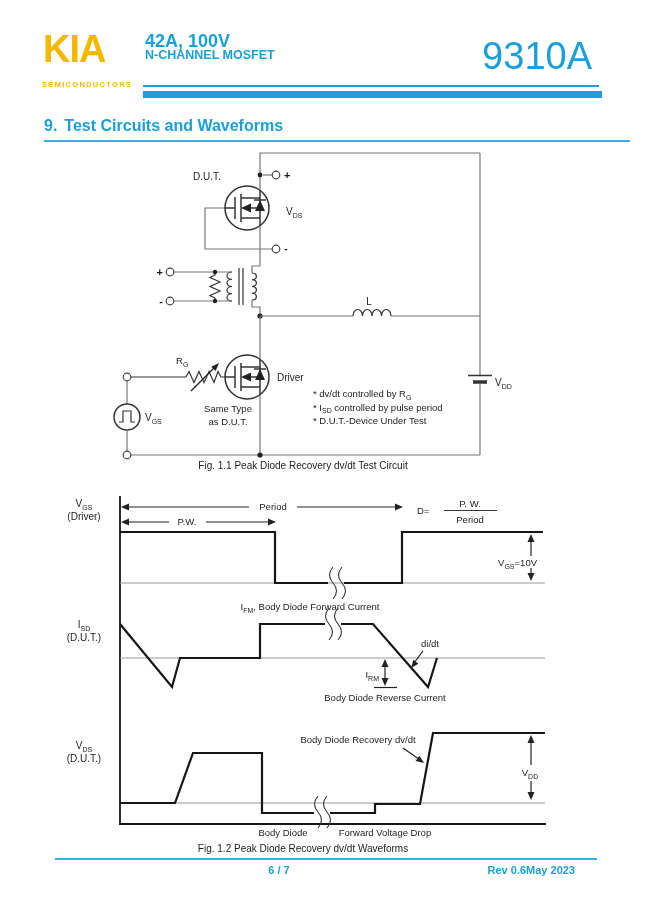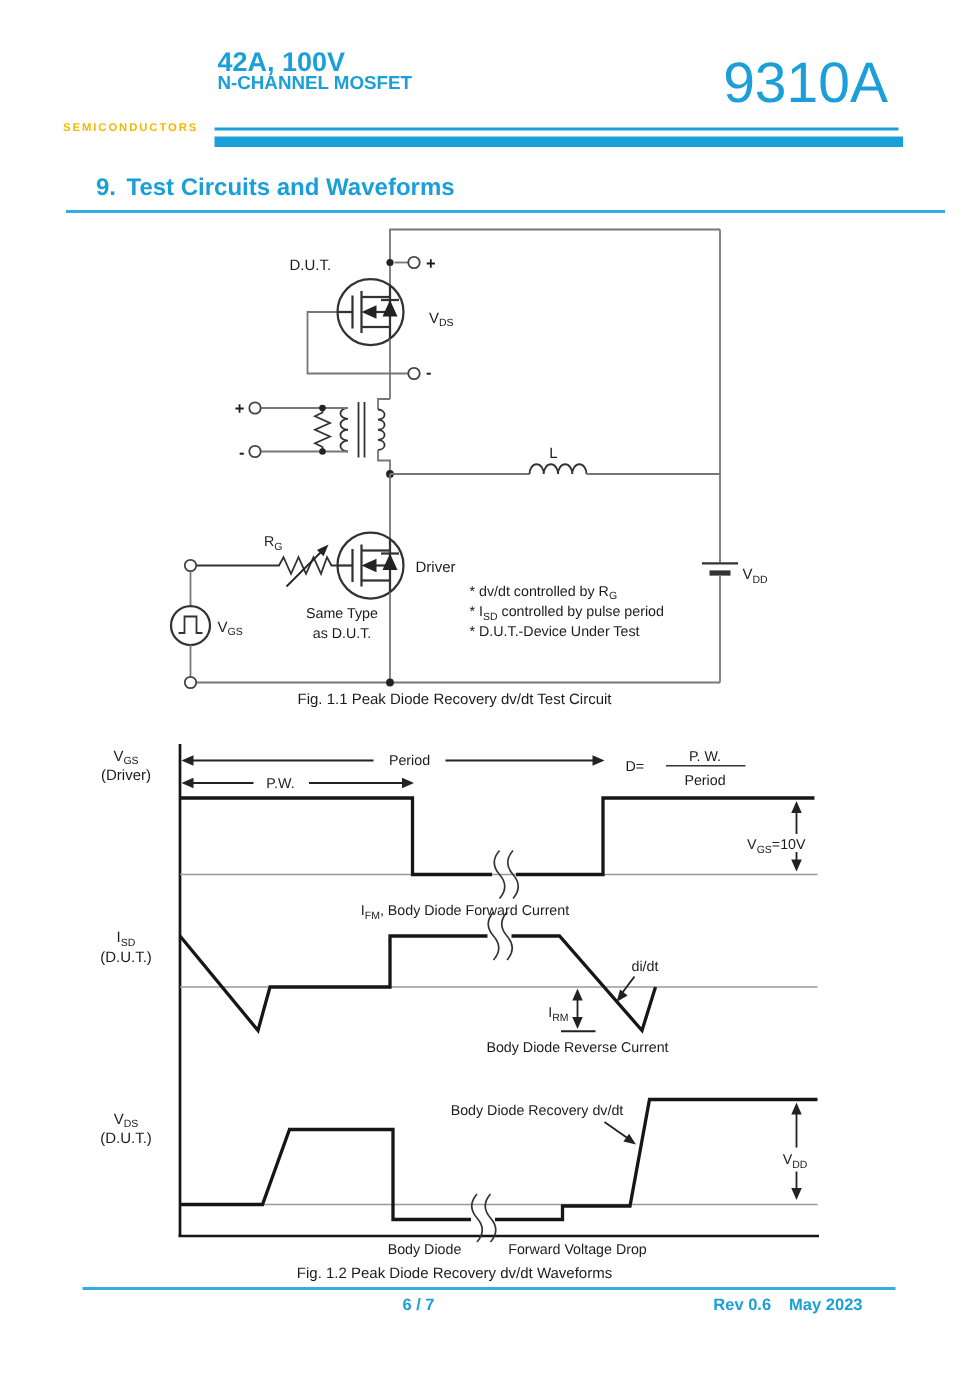--- a/index.html
+++ b/index.html
@@ -8,28 +8,28 @@
   .abs{position:absolute;}
   
   .logo{left:43px;top:28px;font-size:38px;font-weight:bold;color:#F5B800;letter-spacing:-1px;}
   .logo-sub{left:42px;top:80px;font-size:7.5px;font-weight:bold;color:#F5B800;letter-spacing:1.3px;}
   .rating{left:145px;top:31px;font-size:18px;font-weight:bold;color:#1B9FD8;}
   .device{left:145px;top:48px;font-size:12.5px;font-weight:bold;color:#1B9FD8;}
   .part{right:57px;top:35px;font-size:38px;color:#1B9FD8;}
   .hline-thin{left:143px;top:85px;width:456px;height:2px;background:#1B9FD8;}
   .hline-bar{left:143px;top:91px;width:459px;height:6.5px;background:#1B9FD8;}
   
-  .section-title{left:44px;top:117px;font-size:16px;font-weight:bold;color:#1B9FD8;margin-left:20px;}
+  .section-title{left:44px;top:117px;font-size:16px;font-weight:bold;color:#1B9FD8;}
   .section-title .num{margin-right:7px;}
   .section-underline{left:44px;top:140px;width:586px;height:1.5px;background:#35ADE0;}
   
   .footer-line{left:55px;top:858px;width:542px;height:1.5px;background:#35ADE0;}
   .footer-page{left:0;top:864px;width:558px;text-align:center;font-size:11px;font-weight:bold;color:#1B9FD8;}
   .footer-rev{right:74px;top:864px;font-size:11px;font-weight:bold;color:#1B9FD8;}
-  .footer-rev span{margin-left:12px;}
+  .footer-rev span{}
   
   svg text{font-family:"Liberation Sans",sans-serif;fill:#1c1c1c;font-size:9.5px;}
   svg .t10{font-size:10px;}
   svg .t11{font-size:11px;font-weight:bold;}
   svg .sub{font-size:7px;}
   svg .cap{font-size:10px;}
   .wire{stroke:#777;stroke-width:1.2;fill:none;}
   .comp{stroke:#333;stroke-width:1.5;fill:none;}
   .comp-thin{stroke:#333;stroke-width:1.2;fill:none;}
   .wave{stroke:#161616;stroke-width:2.2;fill:none;}
@@ -39,20 +39,21 @@
   .ah{fill:#222;stroke:none;}
   .dot{fill:#222;stroke:none;}
   .term{fill:#fff;stroke:#444;stroke-width:1.2;}
   .brk{stroke:#333;stroke-width:1.1;fill:none;}
 </style>
 </head>
 <body>
 
 <div class="page">
 
+  <div class="abs logo">KIA</div>
   <div class="abs logo-sub">SEMICONDUCTORS</div>
   <div class="abs rating">42A, 100V</div>
   <div class="abs device">N-CHANNEL MOSFET</div>
   <div class="abs part">9310A</div>
   <div class="abs hline-thin"></div>
   <div class="abs hline-bar"></div>
 
   <div class="abs section-title">
     <span class="num">9.</span><span>Test Circuits and Waveforms</span>
   </div>

